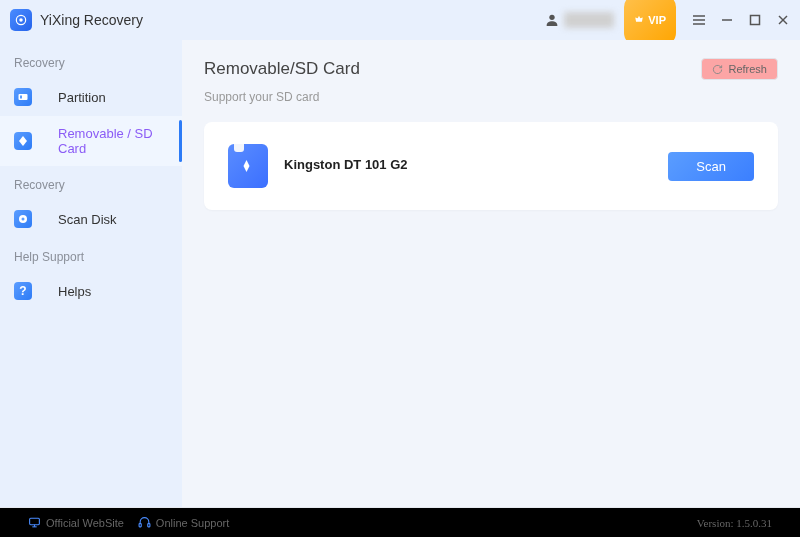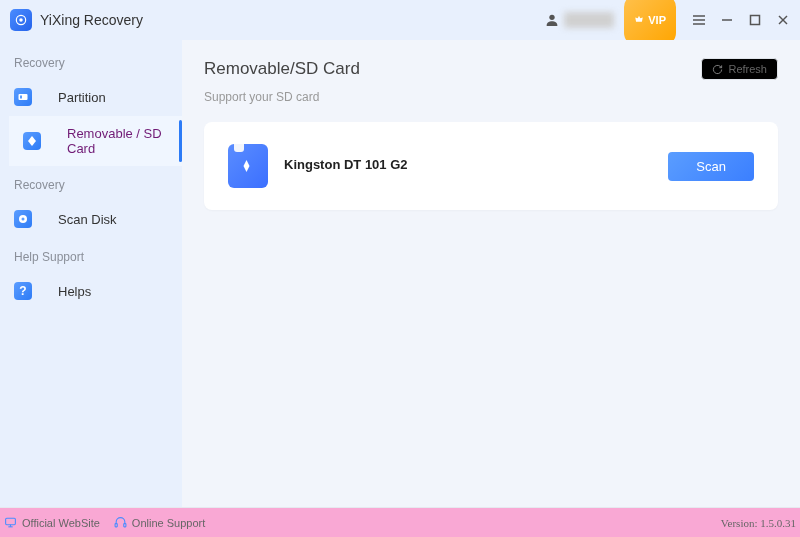--- a/index.html
+++ b/index.html
@@ -21,48 +21,48 @@
     .win-btn { width: 14px; height: 14px; display: flex; align-items: center; justify-content: center; cursor: pointer; color: #555; }
     
     
     .main { flex: 1; display: flex; min-height: 0; }
     
     
     .sidebar { width: 182px; background: #e8f0fd; display: flex; flex-direction: column; padding-top: 8px; }
     .sidebar-section { margin-bottom: 4px; }
     .sidebar-section-title { font-size: 12px; color: #8a8f99; padding: 8px 14px; }
     .sidebar-item { display: flex; align-items: center; gap: 26px; padding: 10px 14px; font-size: 13px; color: #333; cursor: pointer; position: relative; }
-    .sidebar-item.active { color: #701a75; background: #f0f6ff; margin-left: 9px; }
+    .sidebar-item.active { color: #8b5cf6; background: #f0f6ff; }
     .sidebar-item.active::after { content: ''; position: absolute; right: 0; top: 4px; bottom: 4px; width: 3px; background: #2d7bf6; border-radius: 2px; }
     .sidebar-icon { width: 18px; height: 18px; border-radius: 4px; display: flex; align-items: center; justify-content: center; flex-shrink: 0; }
     .sidebar-icon.blue { background: linear-gradient(135deg, #5b9dff, #2d7bf6); }
     .sidebar-icon.help { background: linear-gradient(135deg, #5b9dff, #2d7bf6); }
     .sidebar-icon svg { width: 12px; height: 12px; }
     .sidebar-icon.help::before { content: '?'; color: #fff; font-size: 12px; font-weight: bold; }
     
     
     .content { flex: 1; background: #f2f5fb; padding: 18px 22px; display: flex; flex-direction: column; }
     .content-header { display: flex; align-items: center; justify-content: space-between; margin-bottom: 10px; }
     .content-title { font-size: 17px; color: #444; font-weight: 400; }
-    .refresh-btn { display: flex; align-items: center; gap: 5px; background: #000000; border: 1px solid #e0e4ea; border-radius: 4px; padding: 4px 10px; font-size: 11px; color: #666; cursor: pointer; }
+    .refresh-btn { display: flex; align-items: center; gap: 5px; background: #fca5a5; border: 1px solid #e0e4ea; border-radius: 4px; padding: 4px 10px; font-size: 11px; color: #666; cursor: pointer; }
     .refresh-btn svg { width: 11px; height: 11px; }
     .content-subtitle { font-size: 12px; color: #999; margin-bottom: 18px; }
     
     
     .device-card { background: #fff; border-radius: 8px; padding: 22px 24px; display: flex; align-items: center; gap: 16px; box-shadow: 0 1px 2px rgba(0,0,0,0.03); }
     .device-icon { width: 40px; height: 44px; background: linear-gradient(135deg, #5a8dff, #3b6fff); border-radius: 6px; position: relative; display: flex; align-items: center; justify-content: center; }
     .device-icon::before { content: ''; position: absolute; top: 0; left: 6px; width: 10px; height: 8px; background: #f2f5fb; border-radius: 0 0 3px 3px; }
     .device-icon svg { width: 18px; height: 18px; }
     .device-info { flex: 1; }
     .device-name { font-size: 13px; color: #222; font-weight: 600; margin-bottom: 3px; }
     .device-size { font-size: 11px; color: #999; }
     .scan-btn { background: linear-gradient(135deg, #5a9dff, #3b7fff); color: #fff; border: none; border-radius: 4px; padding: 7px 28px; font-size: 13px; cursor: pointer; }
     
     
-    .statusbar { height: 30px; background: #f9a8d4; border-top: 1px solid #e6e9ef; display: flex; align-items: center; padding: 0 4px; font-size: 11px; color: #666; }
+    .statusbar { height: 30px; background: #000000; border-top: 1px solid #e6e9ef; display: flex; align-items: center; padding: 0 28px; font-size: 11px; color: #666; }
     .status-left { display: flex; align-items: center; gap: 14px; }
     .status-link { display: flex; align-items: center; gap: 5px; cursor: pointer; }
     .status-link svg { width: 13px; height: 13px; }
     .status-right { margin-left: auto; font-family: Liberation Serif, serif; }
   </style>
 </head>
 <body>
 
 <div class="titlebar">
   <div class="titlebar-left">

